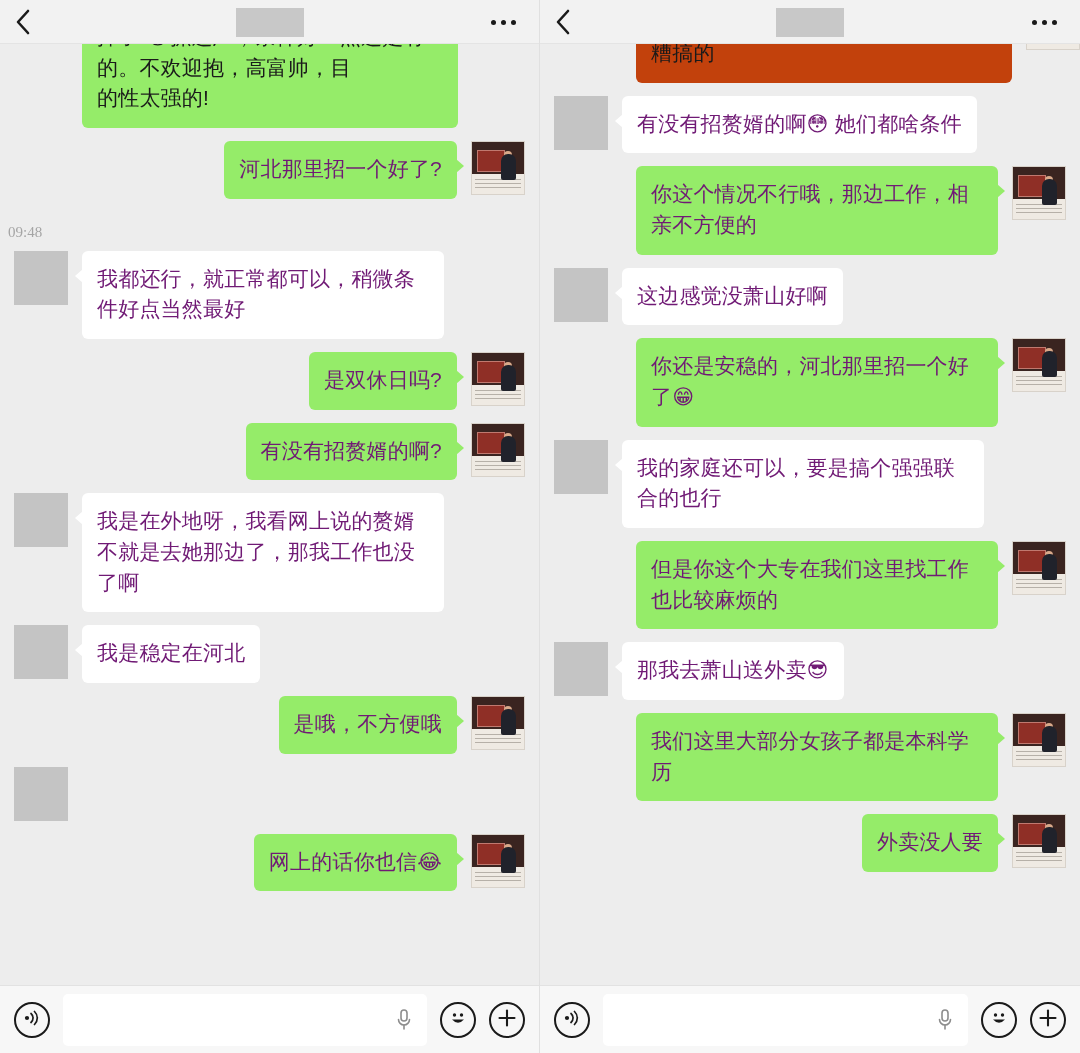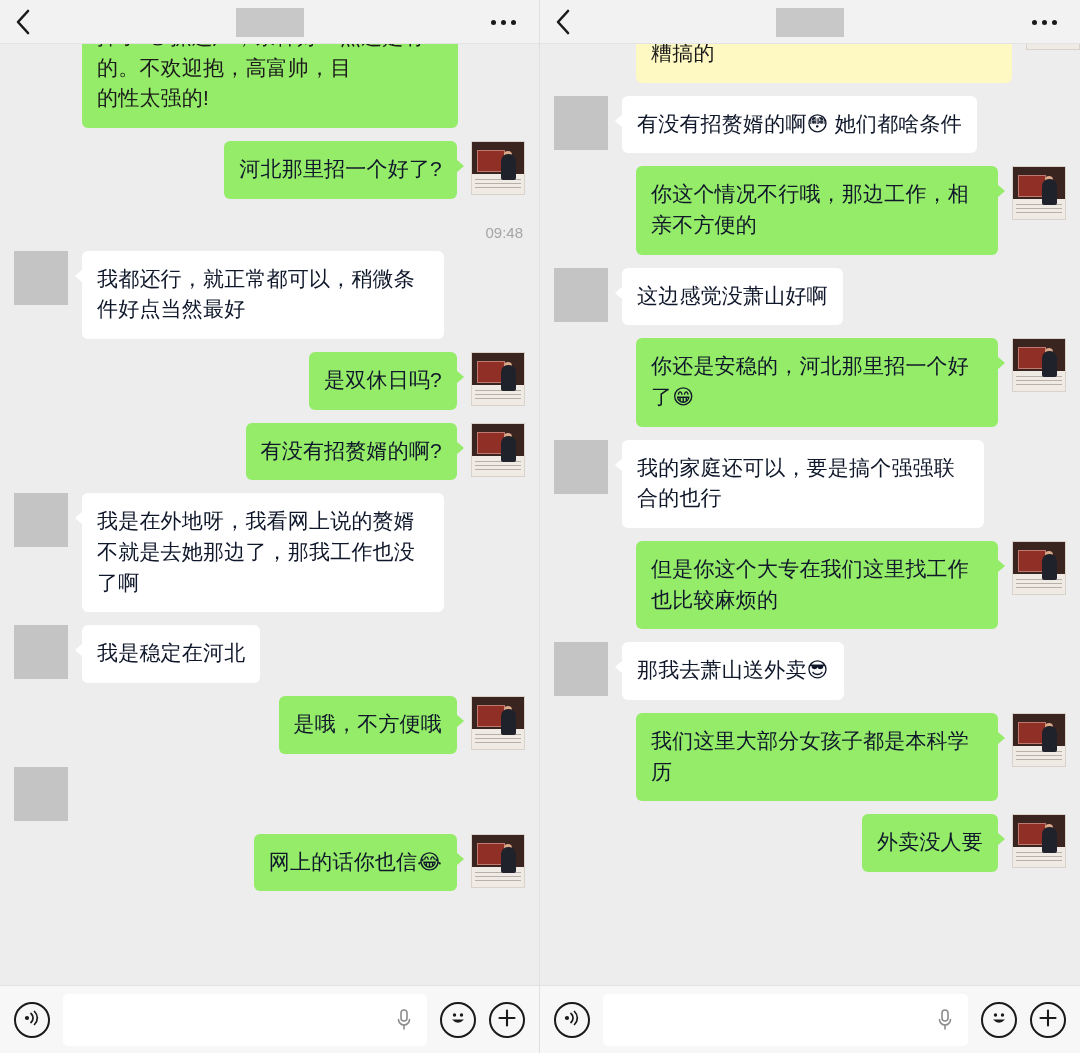--- a/index.html
+++ b/index.html
@@ -52,24 +52,25 @@
 
   
   .chat {
     flex: 1 1 auto;
     position: relative;
     overflow: hidden;
     background: #ededed;
     padding-top: 0;
   }
   .timestamp {
-    text-align: right;
+    text-align: left;
     font-size: 15px;
     color: #a5a5a5;
-    padding: 12px 16px 10px;
+    padding: 12px 8px 10px;
+    font-family: Liberation Serif, serif;
   }
 
   .row {
     display: flex;
     align-items: flex-start;
     padding: 0 14px;
     margin-bottom: 13px;
   }
   .row.in  { justify-content: flex-start; }
   .row.out { justify-content: flex-end; }
@@ -126,21 +127,21 @@
         transparent 11px);
   }
 
   .bubble {
     position: relative;
     max-width: 362px;
     padding: 13px 15px 14px;
     border-radius: 6px;
     font-size: 21px;
     line-height: 1.46;
-    color: #0f172a;
+    color: #701a75;
     word-break: break-word;
     letter-spacing: 0.2px;
   }
   .bubble.white { background: #ffffff; margin-left: 14px; }
   .bubble.green { background: #95ec69; margin-right: 14px; }
 
   .bubble.white::before {
     content: "";
     position: absolute;
     left: -7px; top: 18px;
@@ -170,21 +171,21 @@
     margin-left: 68px;
     padding: 0 15px 14px;
     font-size: 21px;
     line-height: 1.46;
     color: #1a1a1a;
     margin-top: -22px;
     letter-spacing: 0.2px;
   }
   
   .clipped-r {
-    background: #fef9c3;
+    background: #c2410c;
     border-radius: 0 0 6px 6px;
     max-width: 376px;
     margin-left: 82px;
     padding: 2px 15px 14px;
     font-size: 21px;
     line-height: 1.46;
     color: #1a1a1a;
     margin-top: -8px;
     letter-spacing: 0.2px;
     position: relative;

